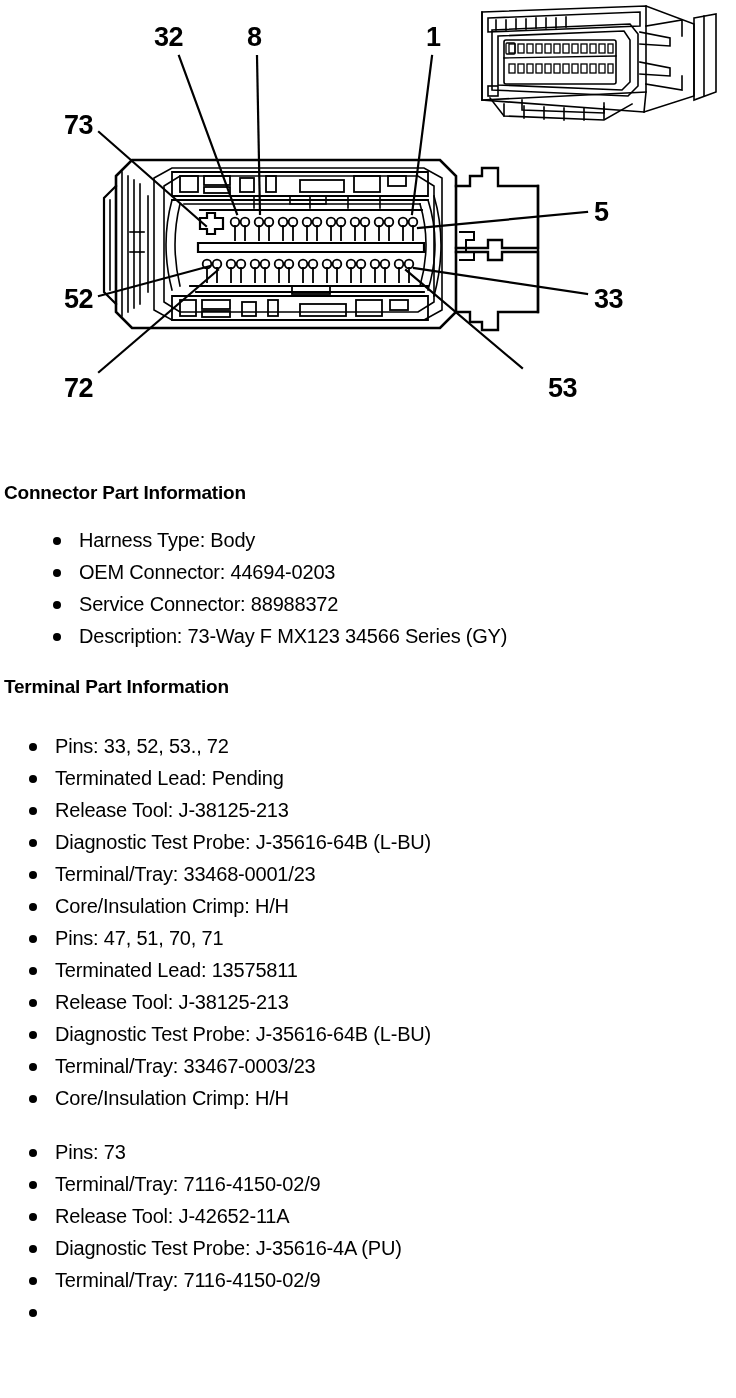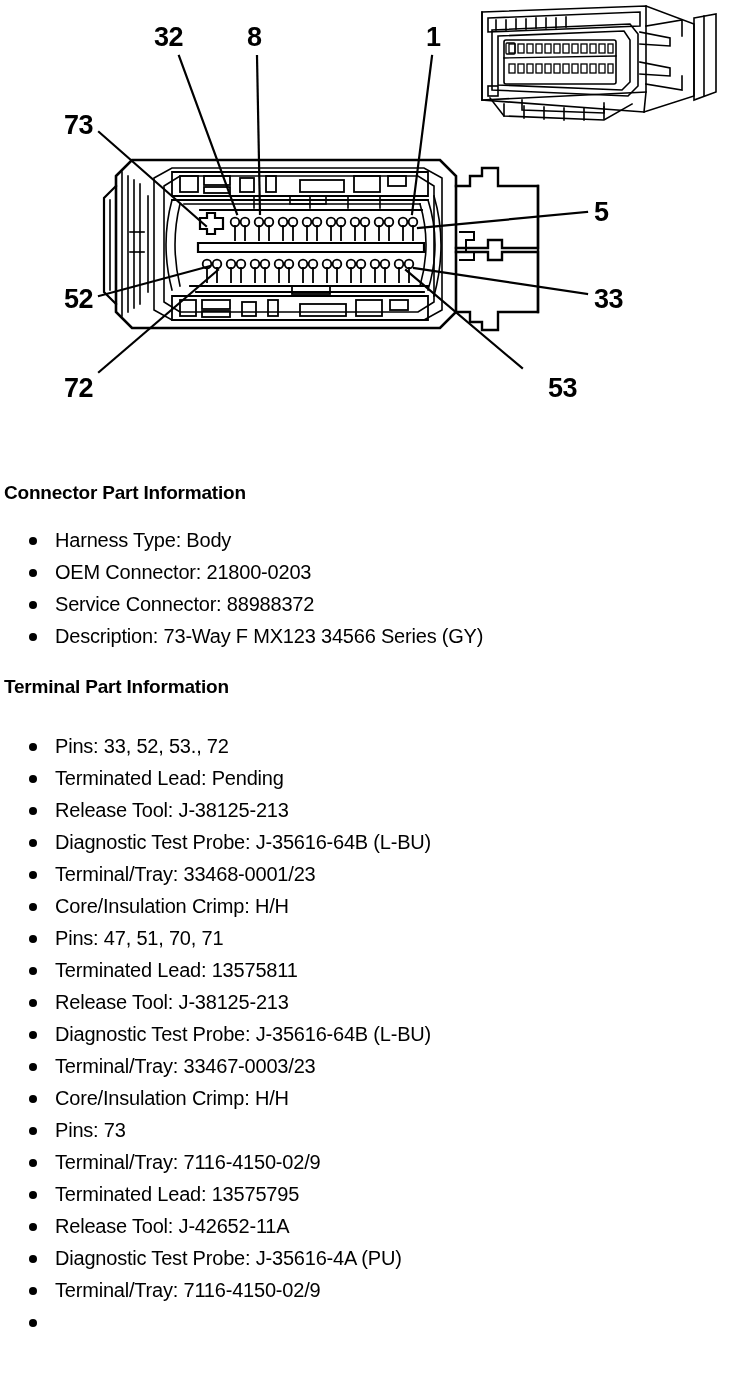--- a/index.html
+++ b/index.html
@@ -343,23 +343,23 @@
   <span class="callout-label" style="left:60px;top:286px;">52</span>
   <span class="callout-label" style="left:590px;top:286px;">33</span>
   <span class="callout-label" style="left:60px;top:375px;">72</span>
   <span class="callout-label" style="left:500px;top:375px;margin-left:44px;">53</span>
 </div>
 
 <div id="text-body">
 
   <h2 class="section-head" style="margin-top:42px;">Connector Part Information</h2>
 
-  <ul class="bullet-list" style="margin-top:20px;">
+  <ul class="bullet-list" style="margin-top:20px;padding-left:24px;">
     <li><span class="bullet"></span><span>Harness Type: Body</span></li>
-    <li><span class="bullet"></span><span>OEM Connector: 21800-0203</span></li>
+    <li><span class="bullet"></span><span>OEM Connector: 44694-0203</span></li>
     <li><span class="bullet"></span><span>Service Connector: 88988372</span></li>
     <li><span class="bullet"></span><span>Description: 73-Way F MX123 34566 Series (GY)</span></li>
   </ul>
 
   <h2 class="section-head" style="margin-top:24px;">Terminal Part Information</h2>
 
   <ul class="bullet-list" style="margin-top:32px;">
     <li><span class="bullet"></span><span>Pins: 33, 52, 53., 72</span></li>
     <li><span class="bullet"></span><span>Terminated Lead: Pending</span></li>
     <li><span class="bullet"></span><span>Release Tool: J-38125-213</span></li>
@@ -370,23 +370,22 @@
 
   <ul class="bullet-list" style="">
     <li><span class="bullet"></span><span>Pins: 47, 51, 70, 71</span></li>
     <li><span class="bullet"></span><span>Terminated Lead: 13575811</span></li>
     <li><span class="bullet"></span><span>Release Tool: J-38125-213</span></li>
     <li><span class="bullet"></span><span>Diagnostic Test Probe: J-35616-64B (L-BU)</span></li>
     <li><span class="bullet"></span><span>Terminal/Tray: 33467-0003/23</span></li>
     <li><span class="bullet"></span><span>Core/Insulation Crimp: H/H</span></li>
   </ul>
 
-  <ul class="bullet-list" style="">
+  <ul class="bullet-list" style="margin-top:22px;">
     <li><span class="bullet"></span><span>Pins: 73</span></li>
     <li><span class="bullet"></span><span>Terminal/Tray: 7116-4150-02/9</span></li>
-    <li><span class="bullet"></span><span>Terminated Lead: 13575795</span></li>
     <li><span class="bullet"></span><span>Release Tool: J-42652-11A</span></li>
     <li><span class="bullet"></span><span>Diagnostic Test Probe: J-35616-4A (PU)</span></li>
     <li><span class="bullet"></span><span>Terminal/Tray: 7116-4150-02/9</span></li>
     <li><span class="bullet"></span></li>
   </ul>
 
 </div>
 
 </body></html>

